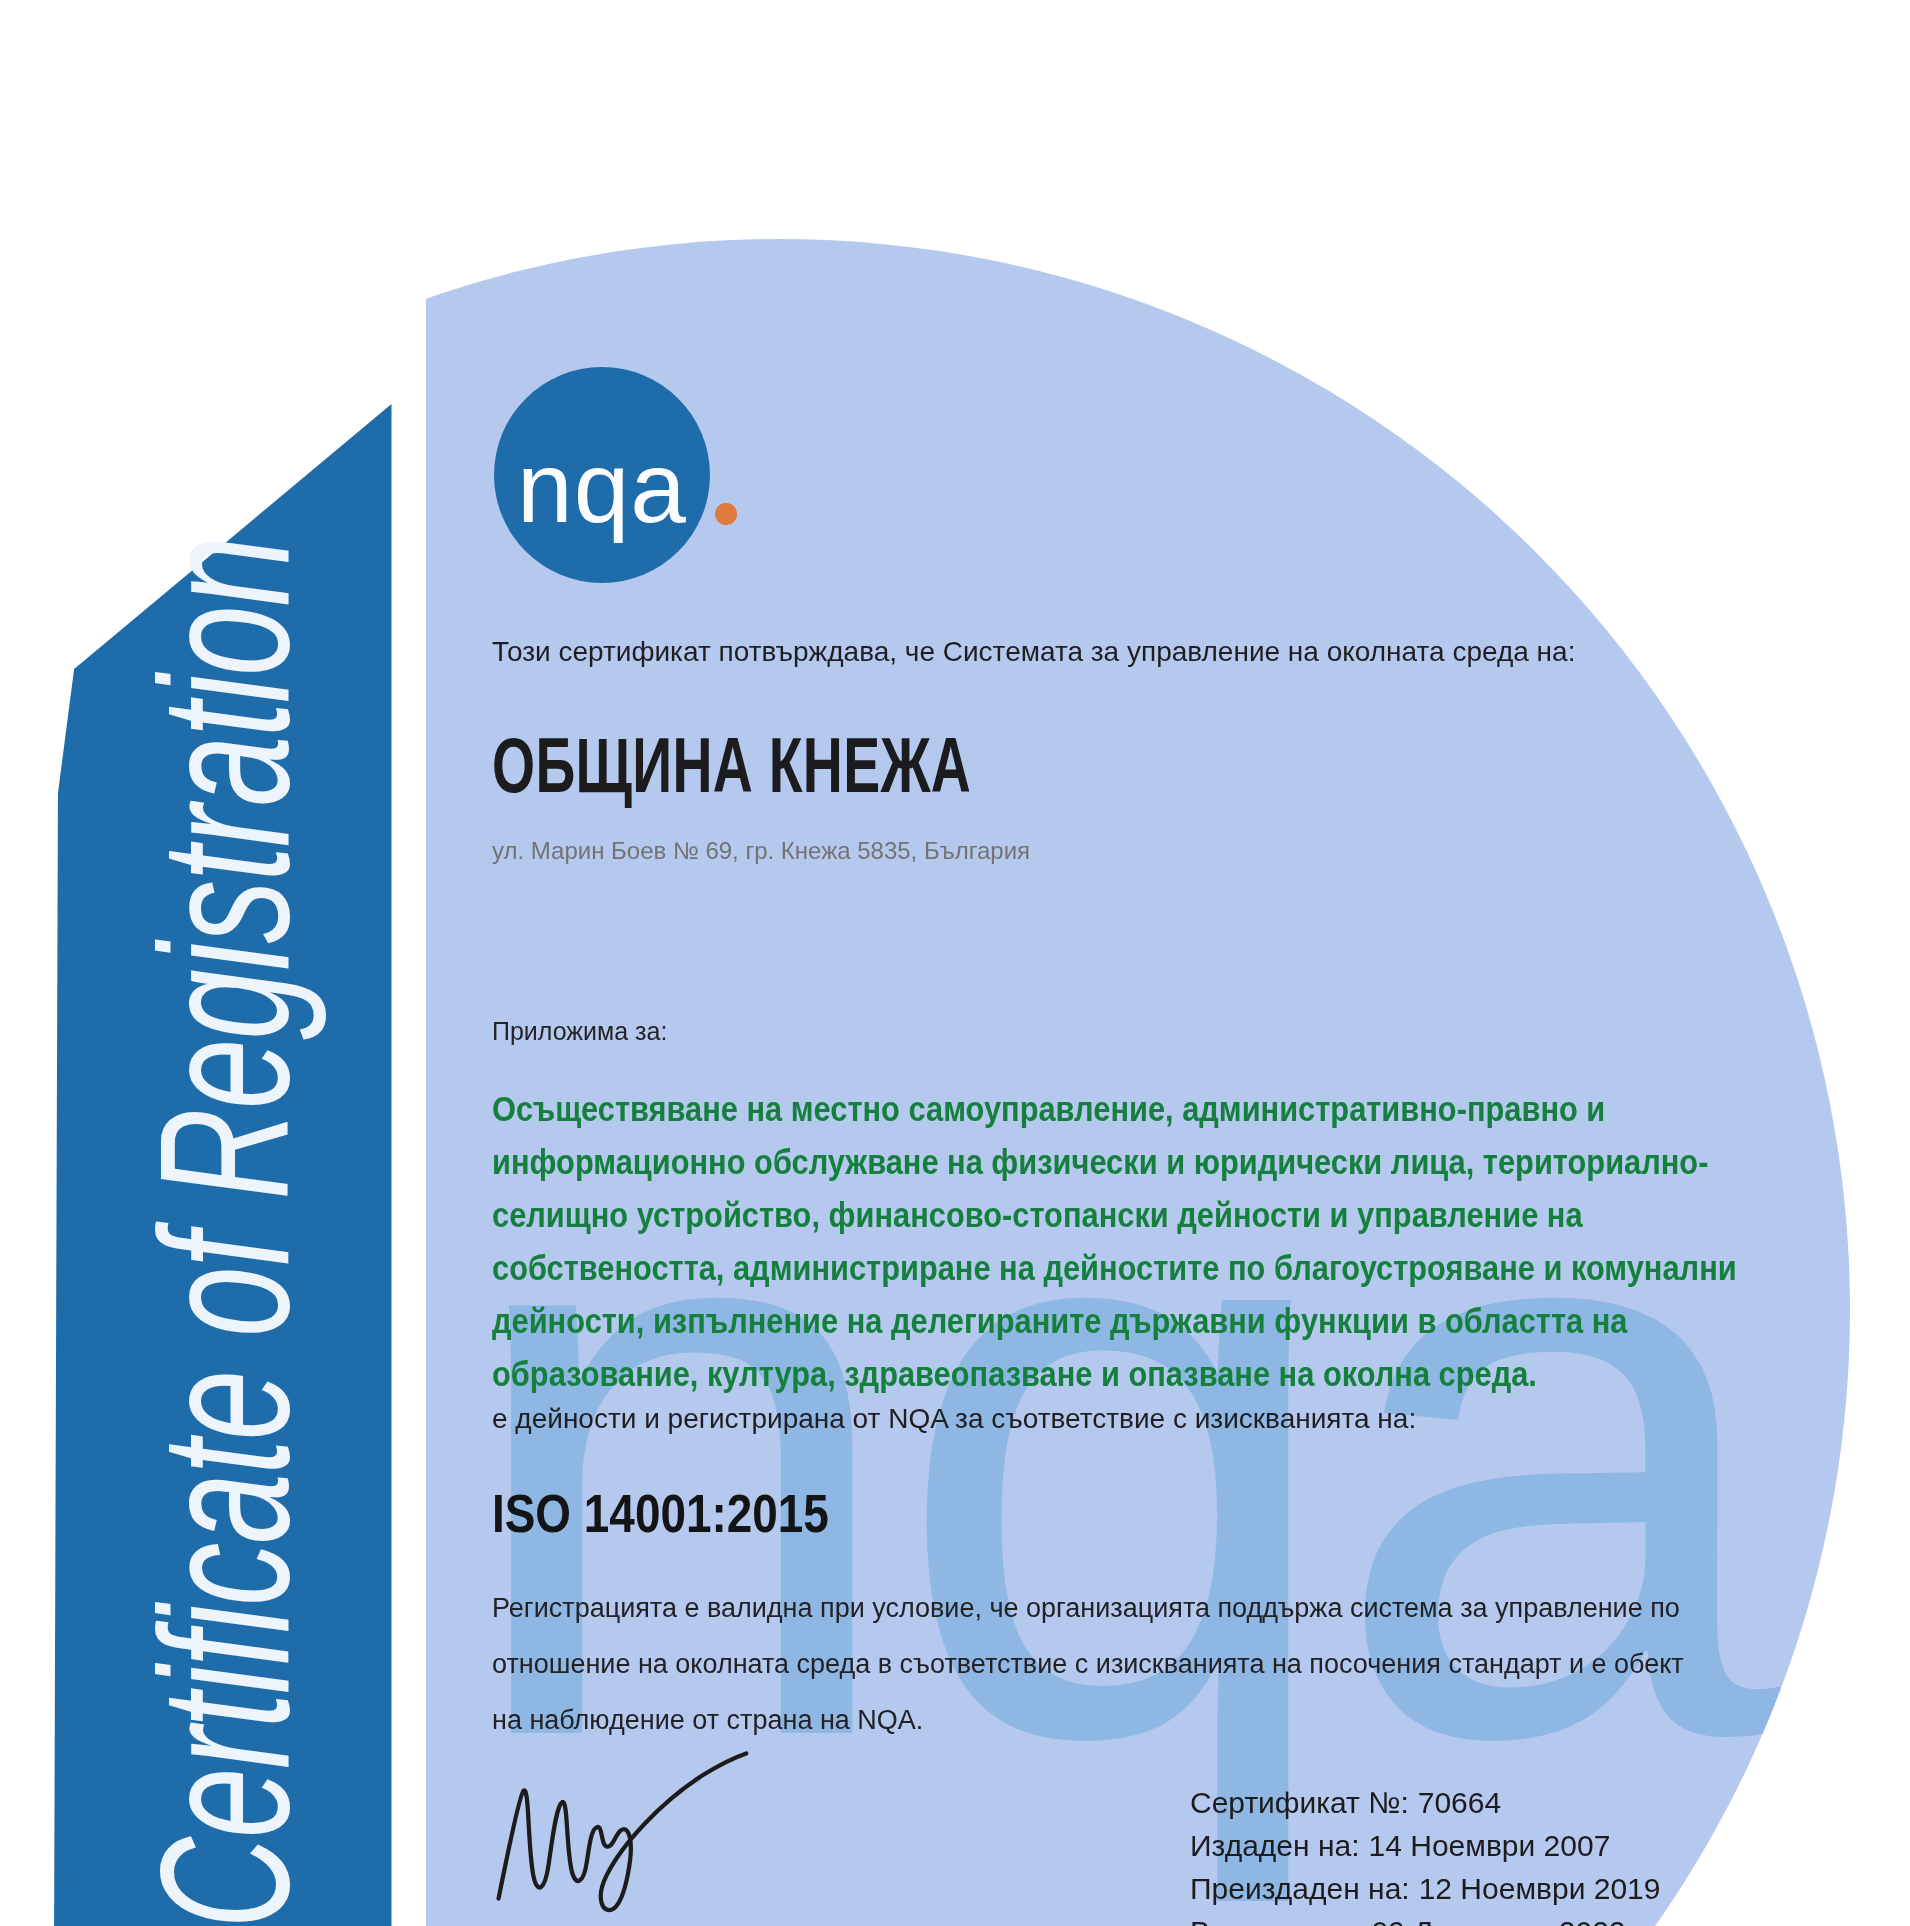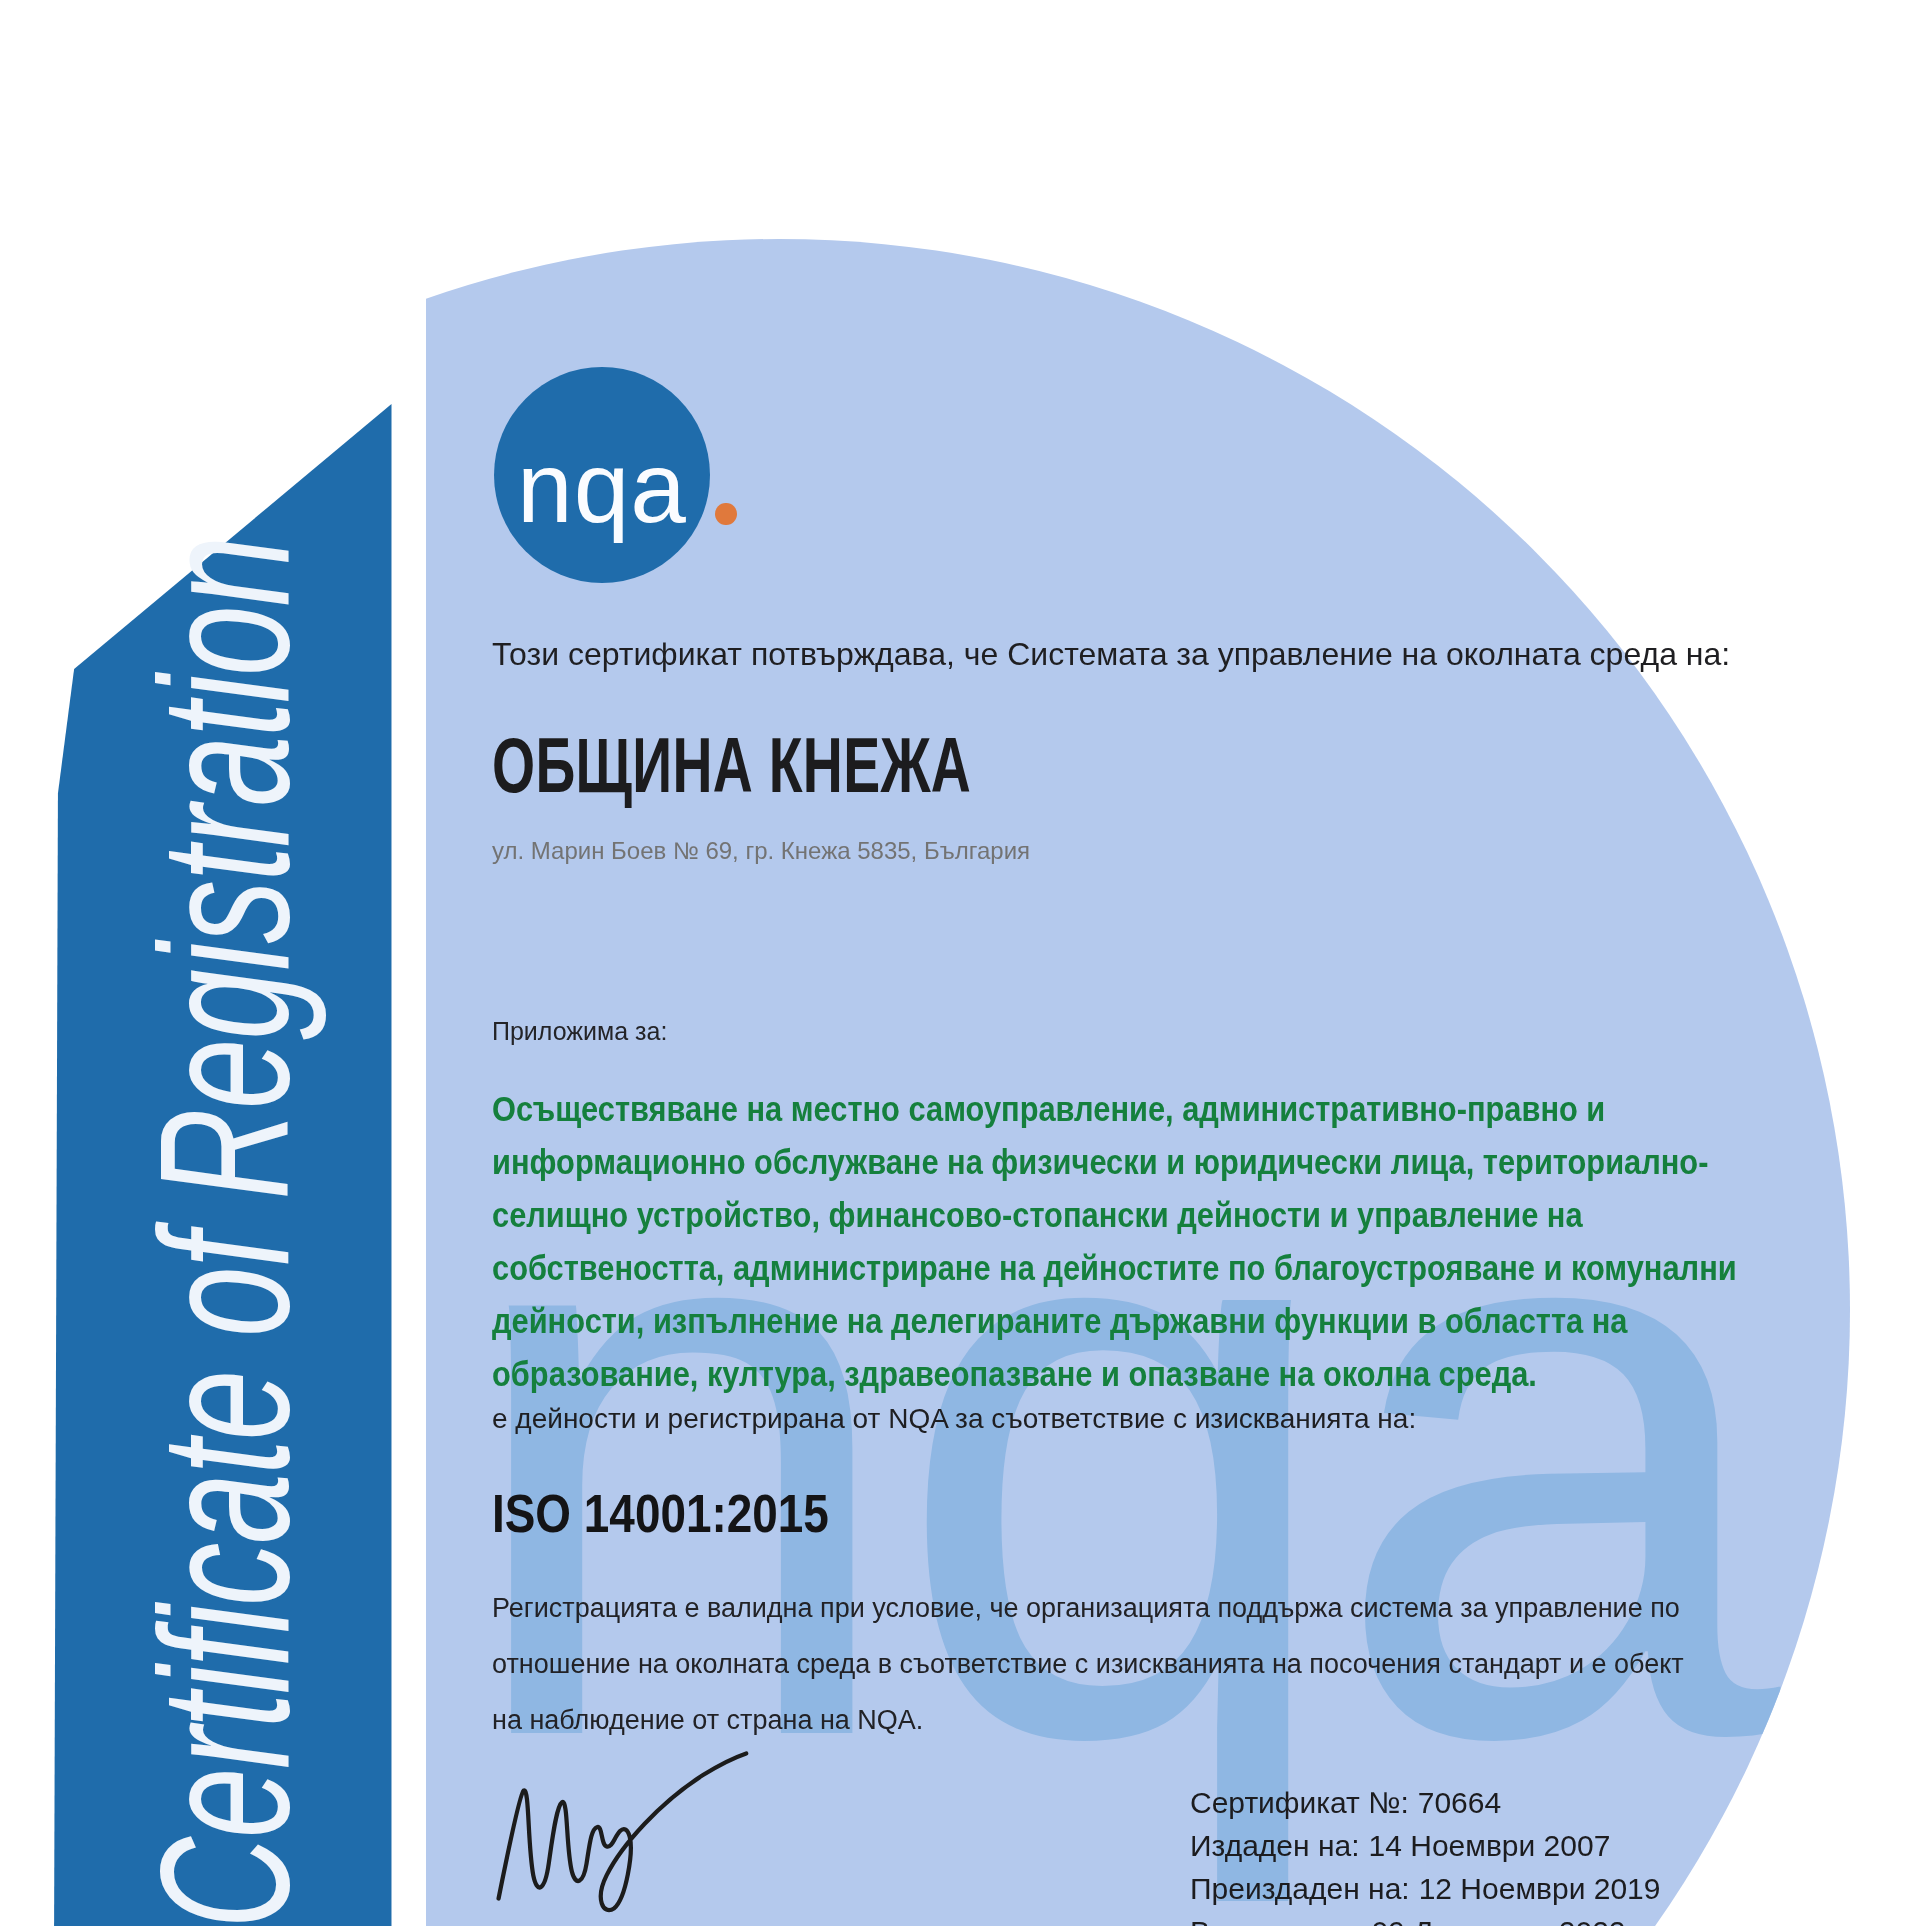--- a/index.html
+++ b/index.html
@@ -25,21 +25,21 @@
     font-size:127px;font-style:italic;color:#eef4fb;letter-spacing:-0.01em;line-height:1;}
 
   
   .logo-circle{position:absolute;left:494px;top:367px;width:216px;height:216px;border-radius:50%;
     background:#1f6cab;display:flex;align-items:center;justify-content:center;}
   .logo-word{color:#fafcff;font-size:100px;line-height:1;margin-top:23px;letter-spacing:0.01em;}
   .logo-dot{position:absolute;left:715px;top:503px;width:21.6px;height:22.3px;border-radius:50%;background:#e0793c;}
 
   
   .abs{position:absolute;}
-  .intro{left:492px;top:636px;font-size:32px;color:#1f1f22;}
+  .intro{left:492px;top:636px;font-size:28px;color:#1f1f22;}
   .org{left:492px;top:721px;font-size:77px;font-weight:bold;color:#1c1c1e;
     transform:scaleX(0.72);transform-origin:left top;white-space:nowrap;letter-spacing:0.005em;}
   .addr{left:492px;top:837px;font-size:24px;color:#737373;}
   .applicable{left:492px;top:1017px;font-size:25px;color:#242428;}
   .scope{left:492px;top:1082px;color:#15803d;font-weight:bold;font-size:35px;line-height:53px;}
   .scope .line{transform:scaleX(0.88);transform-origin:left center;white-space:nowrap;}
   .audited{left:492px;top:1403px;font-size:28px;color:#1f1f22;}
   .standard{left:492px;top:1482px;font-size:54px;font-weight:bold;color:#141416;
     transform:scaleX(0.85);transform-origin:left top;white-space:nowrap;}
   .conditions{left:492px;top:1580px;font-size:27px;line-height:56px;color:#222226;}

